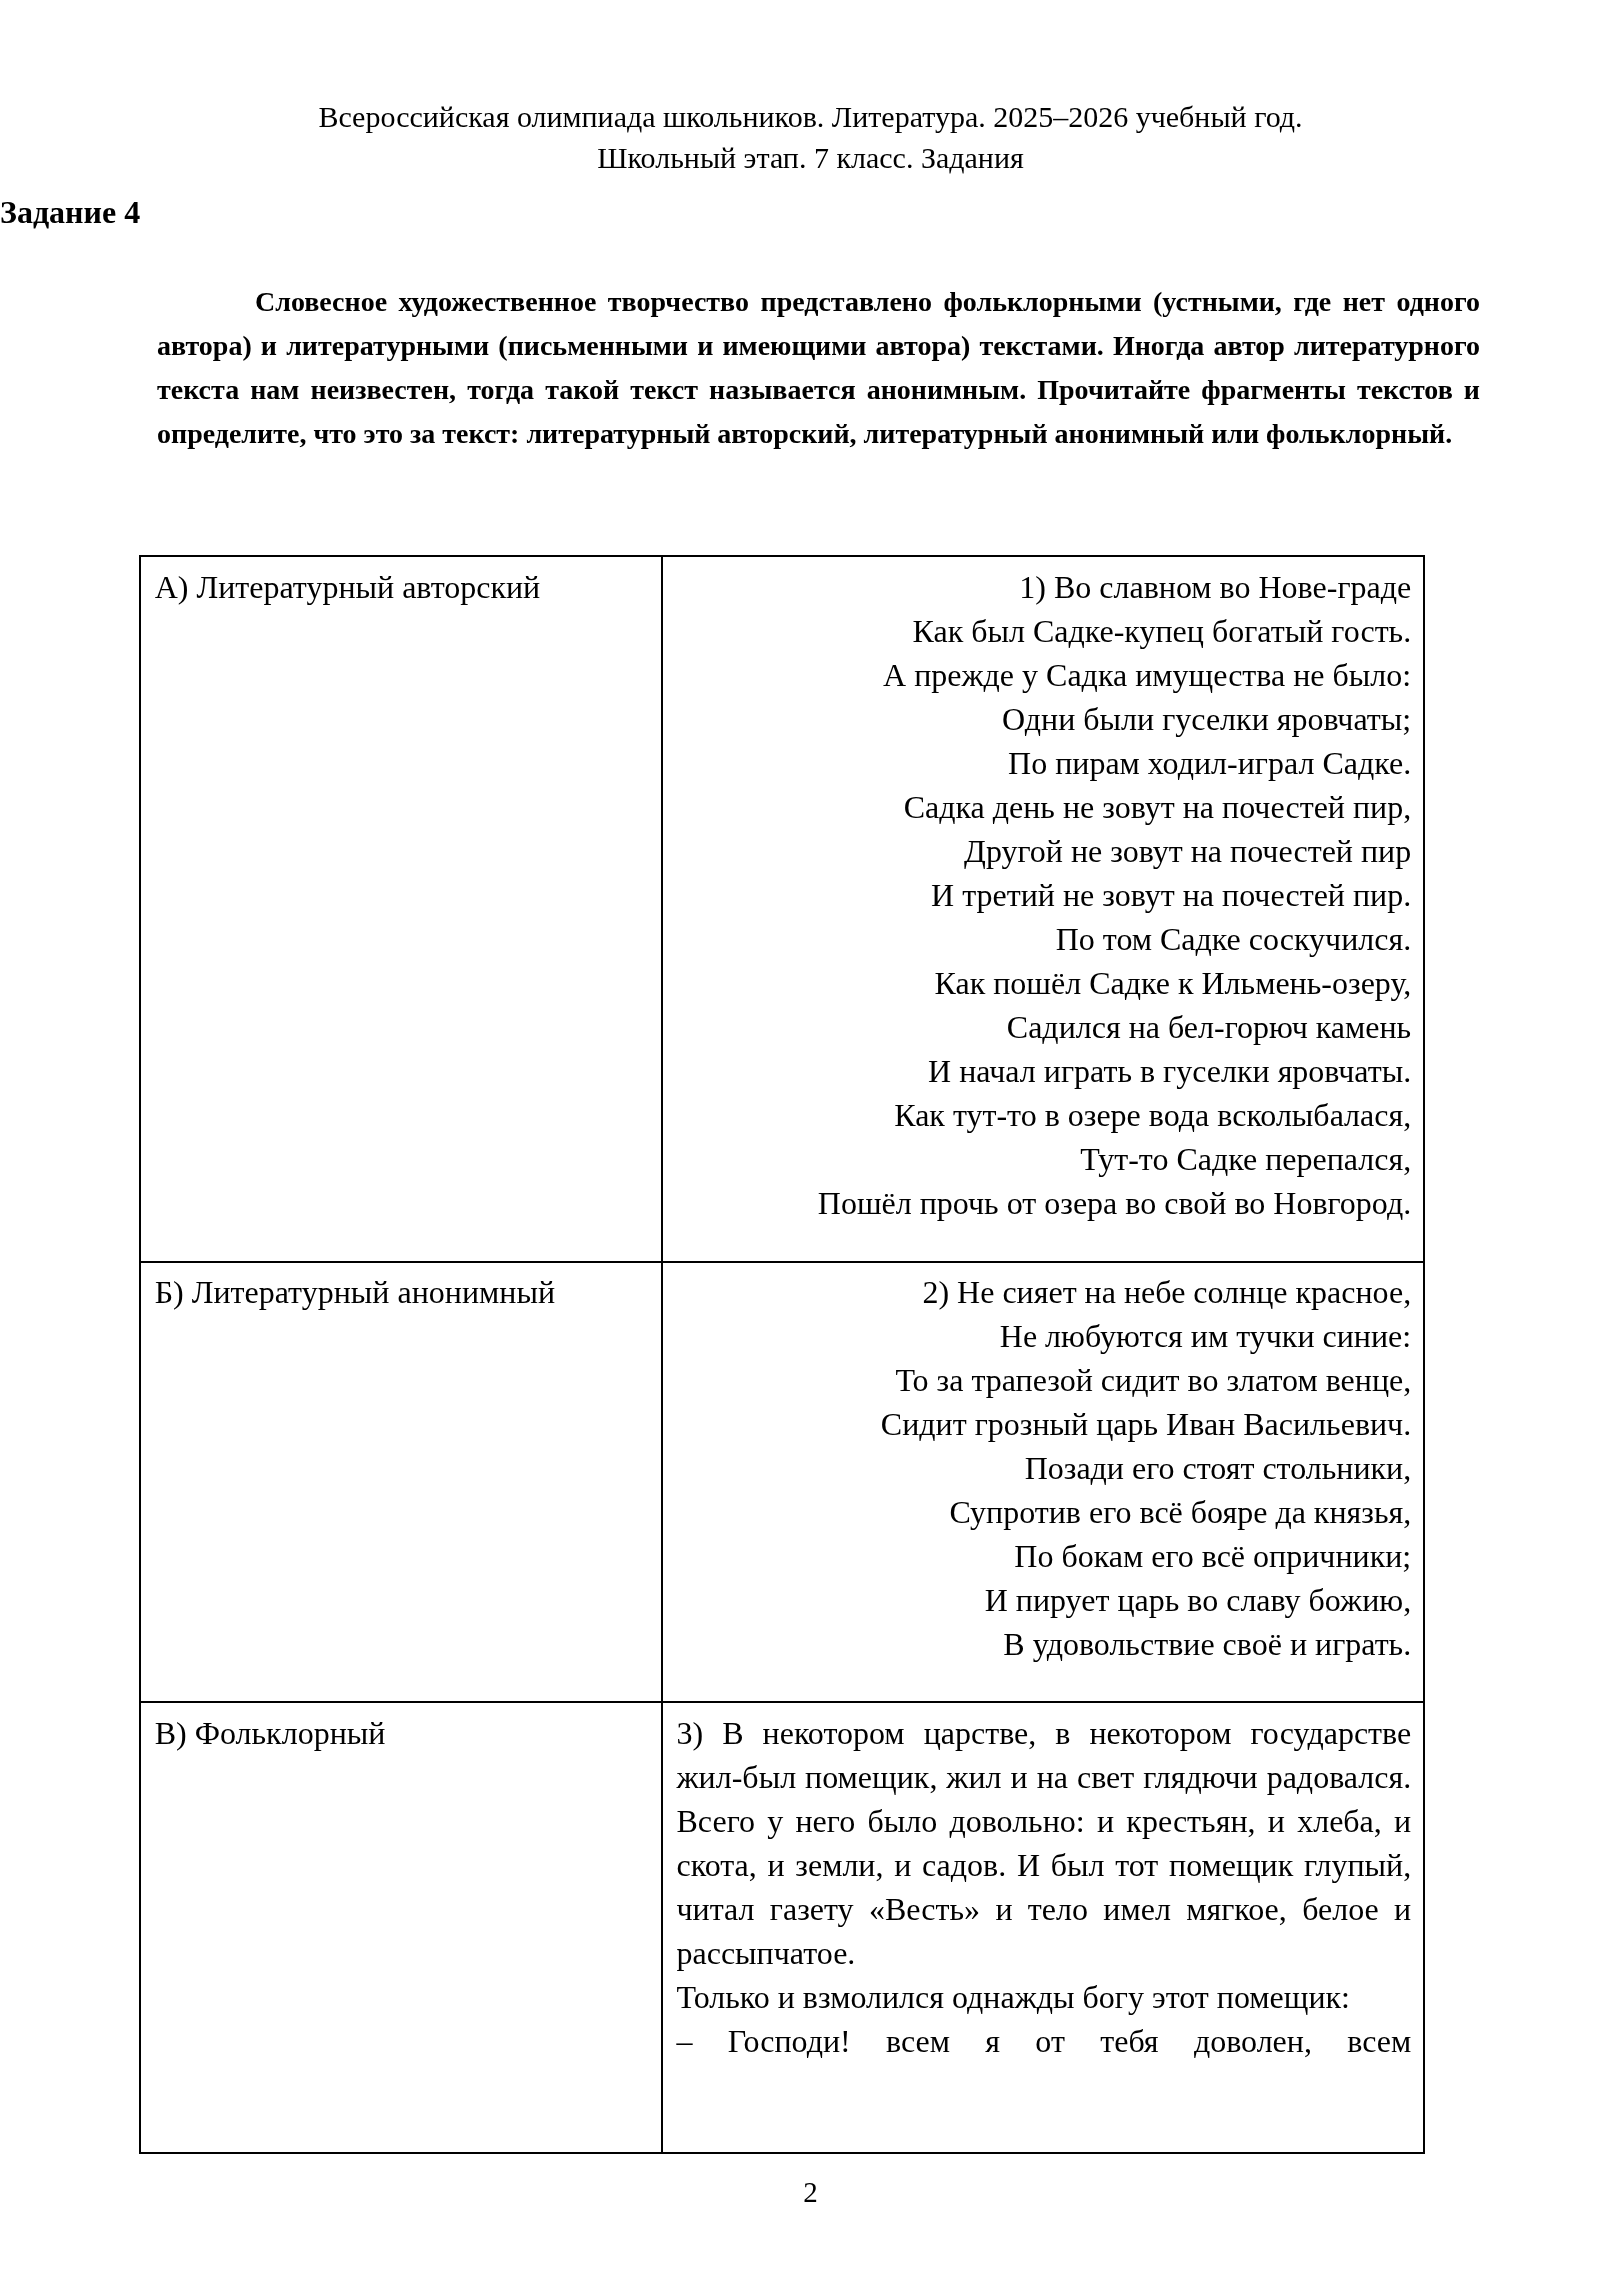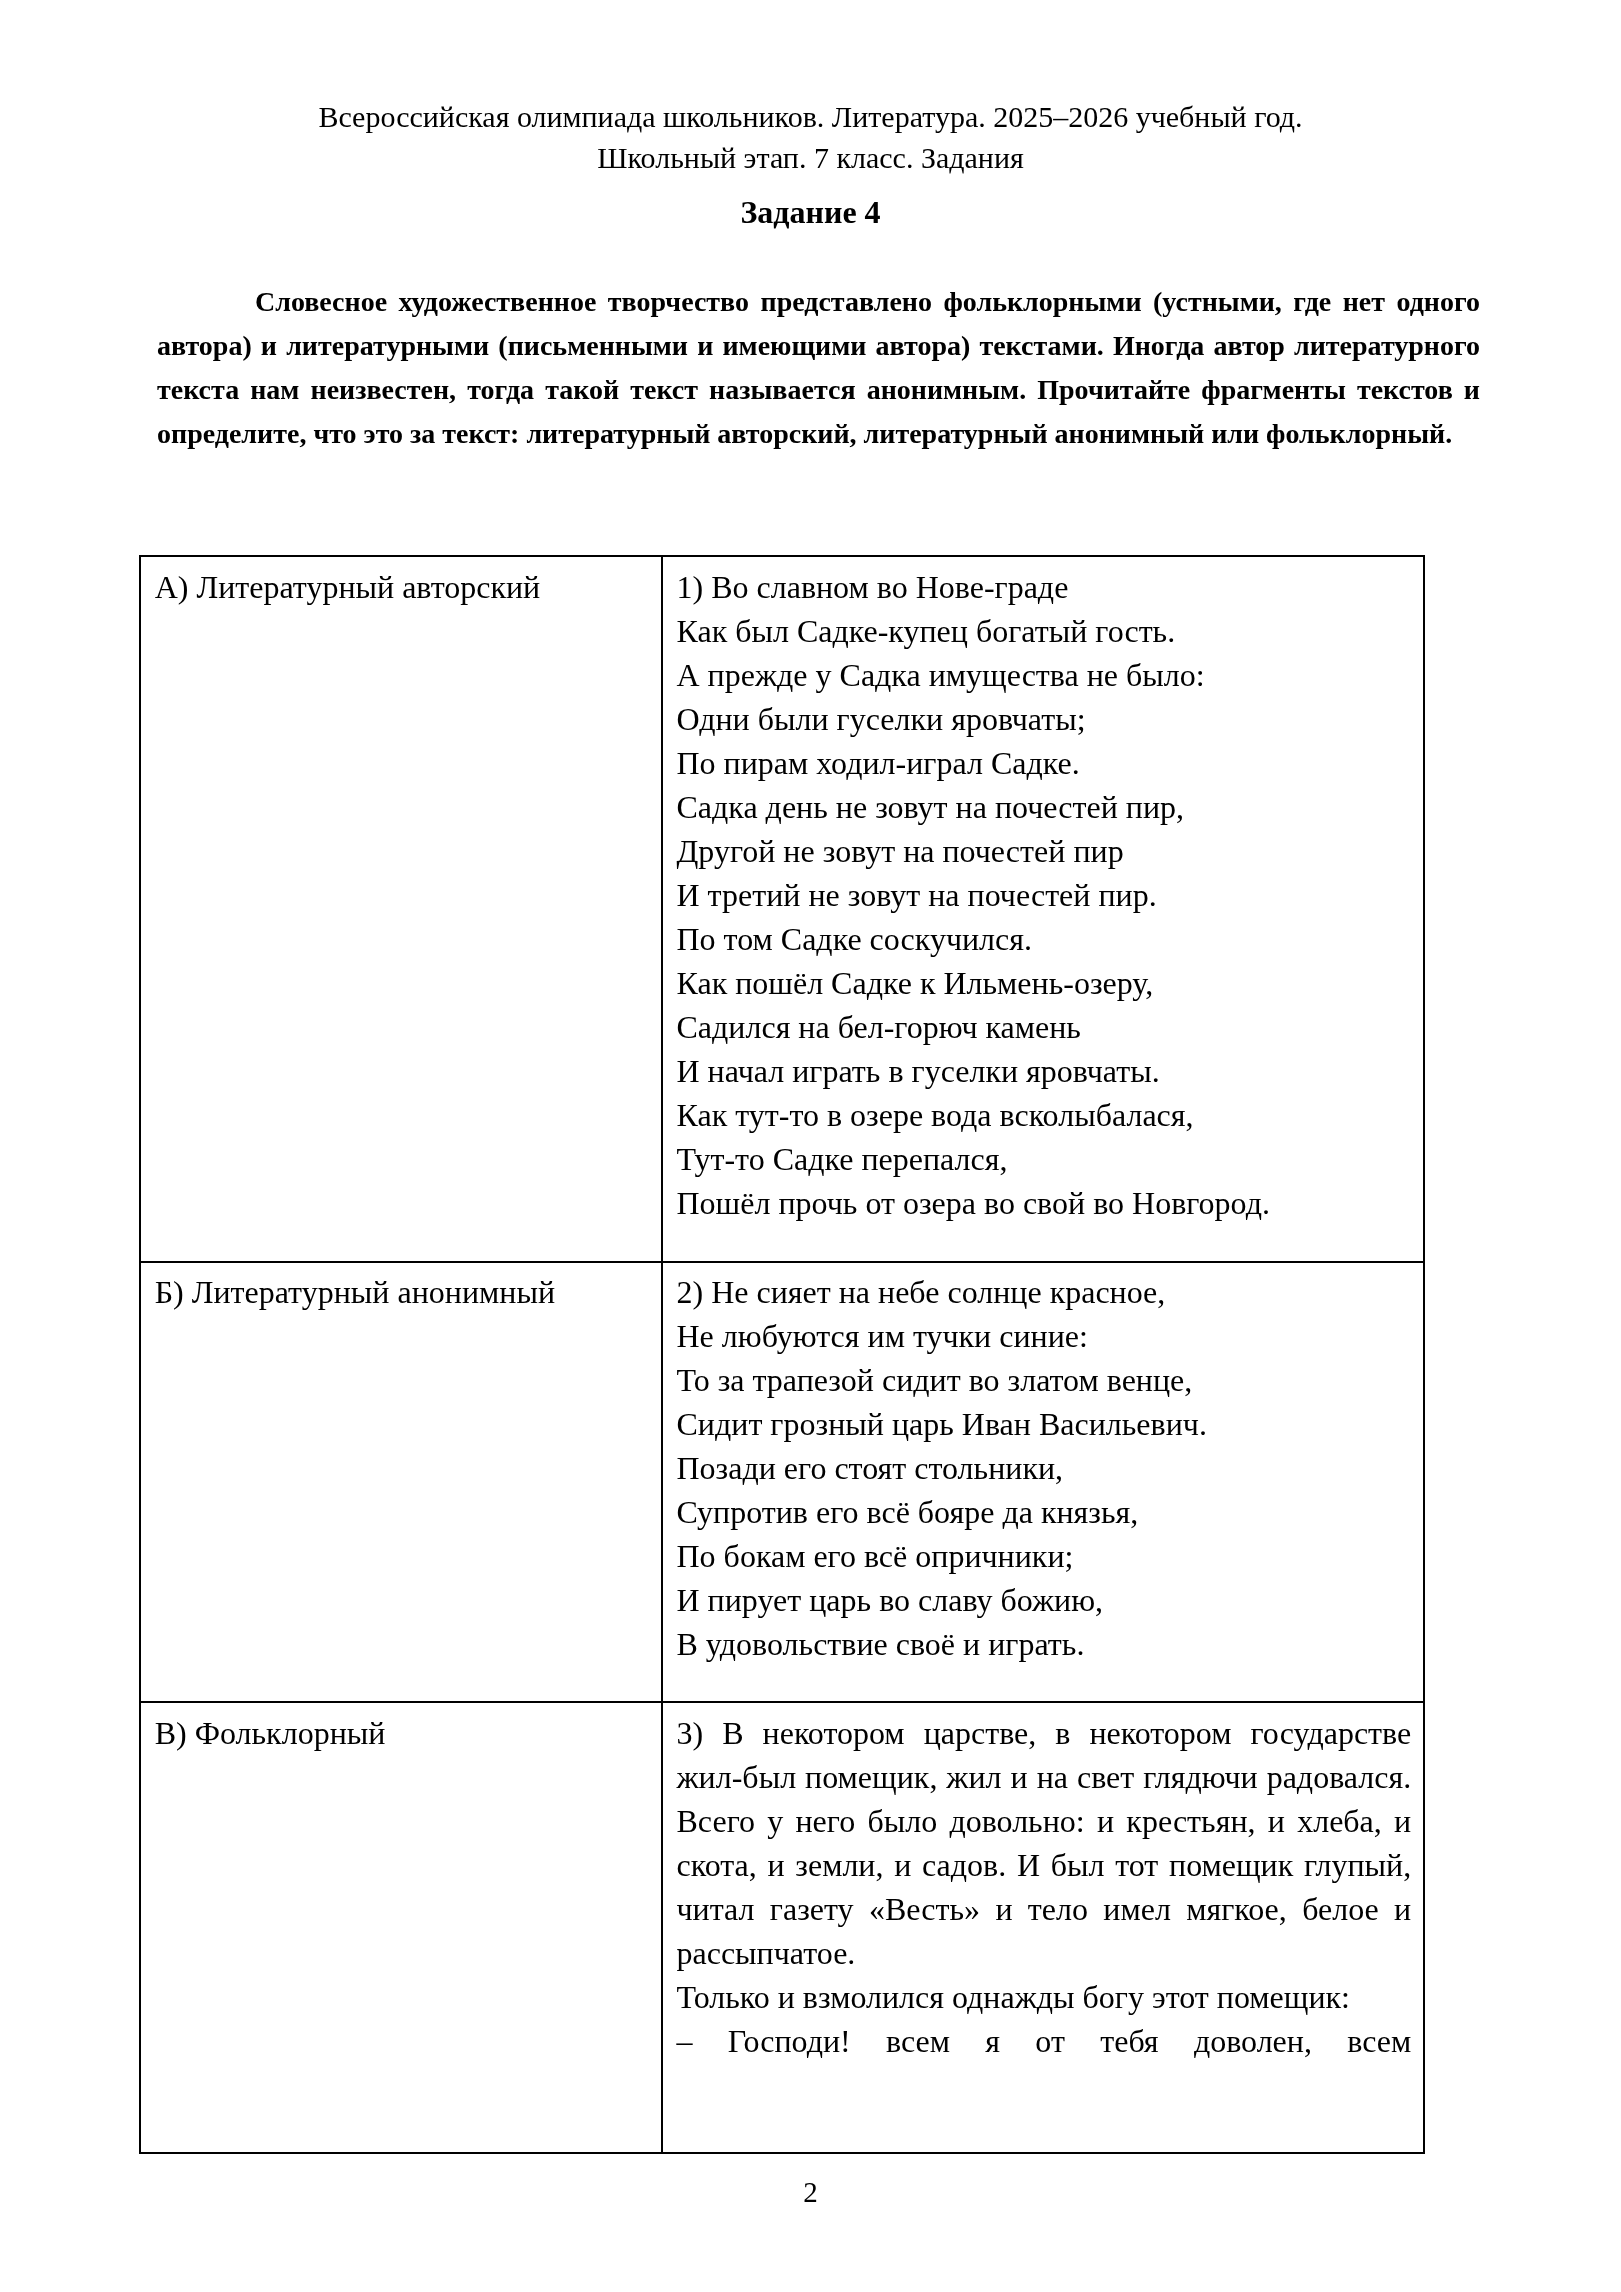--- a/index.html
+++ b/index.html
@@ -6,40 +6,40 @@
   body {
     width: 1621px; height: 2293px; position: relative; overflow: hidden;
     font-family: "Liberation Serif", "DejaVu Serif", serif; color: #000;
   }
   .header {
     position: absolute; left: 0; width: 1621px; top: 96px;
     text-align: center; font-size: 30px; line-height: 41px;
   }
   .task-title {
     position: absolute; left: 0; width: 1621px; top: 194px;
-    text-align: center; font-size: 32px; font-weight: bold;
+    text-align: left; font-size: 32px; font-weight: bold;
   }
   .intro {
     position: absolute; left: 157px; width: 1323px; top: 280px;
     font-size: 28px; font-weight: bold; line-height: 44px;
     text-align: justify; text-indent: 98px;
   }
   table.tasks {
     position: absolute; left: 139px; top: 555px; width: 1286px;
     border-collapse: collapse; font-size: 32px; line-height: 44px; border-radius: 19px;
   }
   table.tasks td {
     border: 2.9px solid #000; vertical-align: top; padding: 7.8px 11.8px 9.8px 13.7px;
   }
   table.tasks td.left { width: 500px; }
   table.tasks td.right { width: 745px; }
   .row-1 td { height: 686px; }
   .row-2 td { height: 421px; }
   .row-3 td { height: 431px; }
-  .line { display: block; }
+  .line { display: block; text-align: right; }
   .prose { text-align: justify; }
   .page-number {
     position: absolute; left: 0; width: 1621px; top: 2176px;
     text-align: center; font-size: 29px;
   }
 </style>
 </head>
 <body>
 
 <div class="header">

